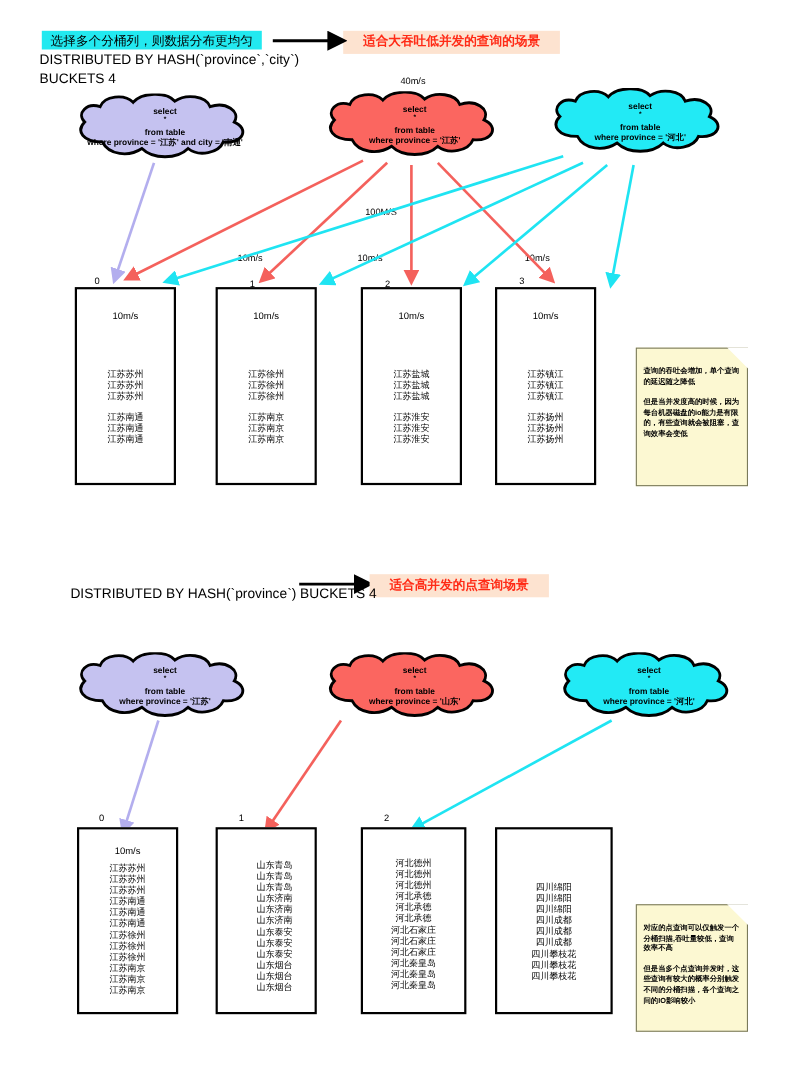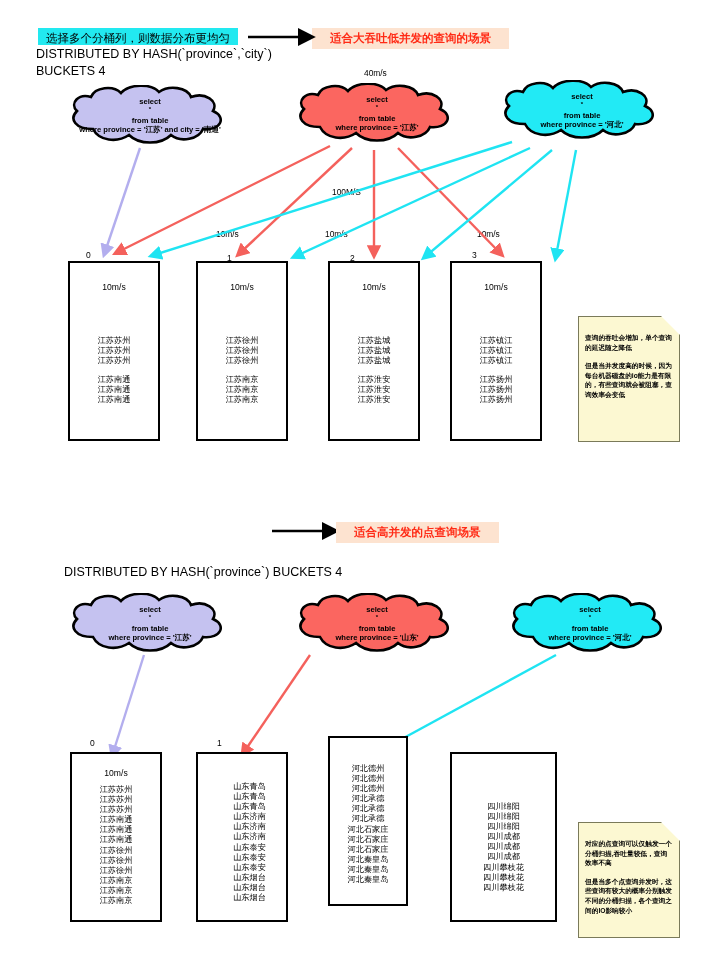--- a/index.html
+++ b/index.html
@@ -287,21 +287,21 @@
 
   <div class="note" style="left:578px; top:316px; width:102px; height:126px;">
     <div class="fold"></div>
     <p>查询的吞吐会增加，单个查询的延迟随之降低</p>
     <p>但是当并发度高的时候，因为每台机器磁盘的io能力是有限的，有些查询就会被阻塞，查询效率会变低</p>
   </div>
 
 
   <div class="banner-peach" style="left:336px; top:522px;">适合高并发的点查询场景</div>
 
-  <div class="ddl" style="left:64px; top:564px;">DISTRIBUTED BY HASH(`province`) BUCKETS 4</div>
+  <div class="ddl" style="left:64px; top:532px;">DISTRIBUTED BY HASH(`province`) BUCKETS 4</div>
 
   <div class="cloud" style="left:63px; top:593px;">
     <svg width="174" height="62" viewBox="0 0 174 62">
       <path d="M30,44 C12,44 6,34 14,26 C6,18 16,8 28,12 C32,2 50,0 58,8 C66,-1 88,-2 96,7 C106,0 124,2 128,12 C142,7 156,16 150,26 C164,32 158,46 140,44 C136,54 118,58 108,50 C98,60 76,60 66,50 C54,58 36,56 30,44 Z" fill="#c5c2f0" stroke="#000" stroke-width="2.6"></path>
     </svg>
     <div class="cloud-text">
       <span>select</span>
       <span class="star">*</span>
       <div class="gap"></div>
       <span>from table</span>
@@ -371,21 +371,21 @@
         <div>山东泰安</div>
         <div>山东泰安</div>
         <div>山东泰安</div>
         <div>山东烟台</div>
         <div>山东烟台</div>
         <div>山东烟台</div>
       </div>
     </div>
   </div>
 
-  <div class="bucket" style="left:328px; top:736px; width:80px; height:170px;">
+  <div class="bucket" style="left:328px; top:752px; width:96px; height:170px;">
     <div class="rows tight" style="margin-top:26px;">
       <div class="grp">
         <div>河北德州</div>
         <div>河北德州</div>
         <div>河北德州</div>
         <div>河北承德</div>
         <div>河北承德</div>
         <div>河北承德</div>
         <div>河北石家庄</div>
         <div>河北石家庄</div>

